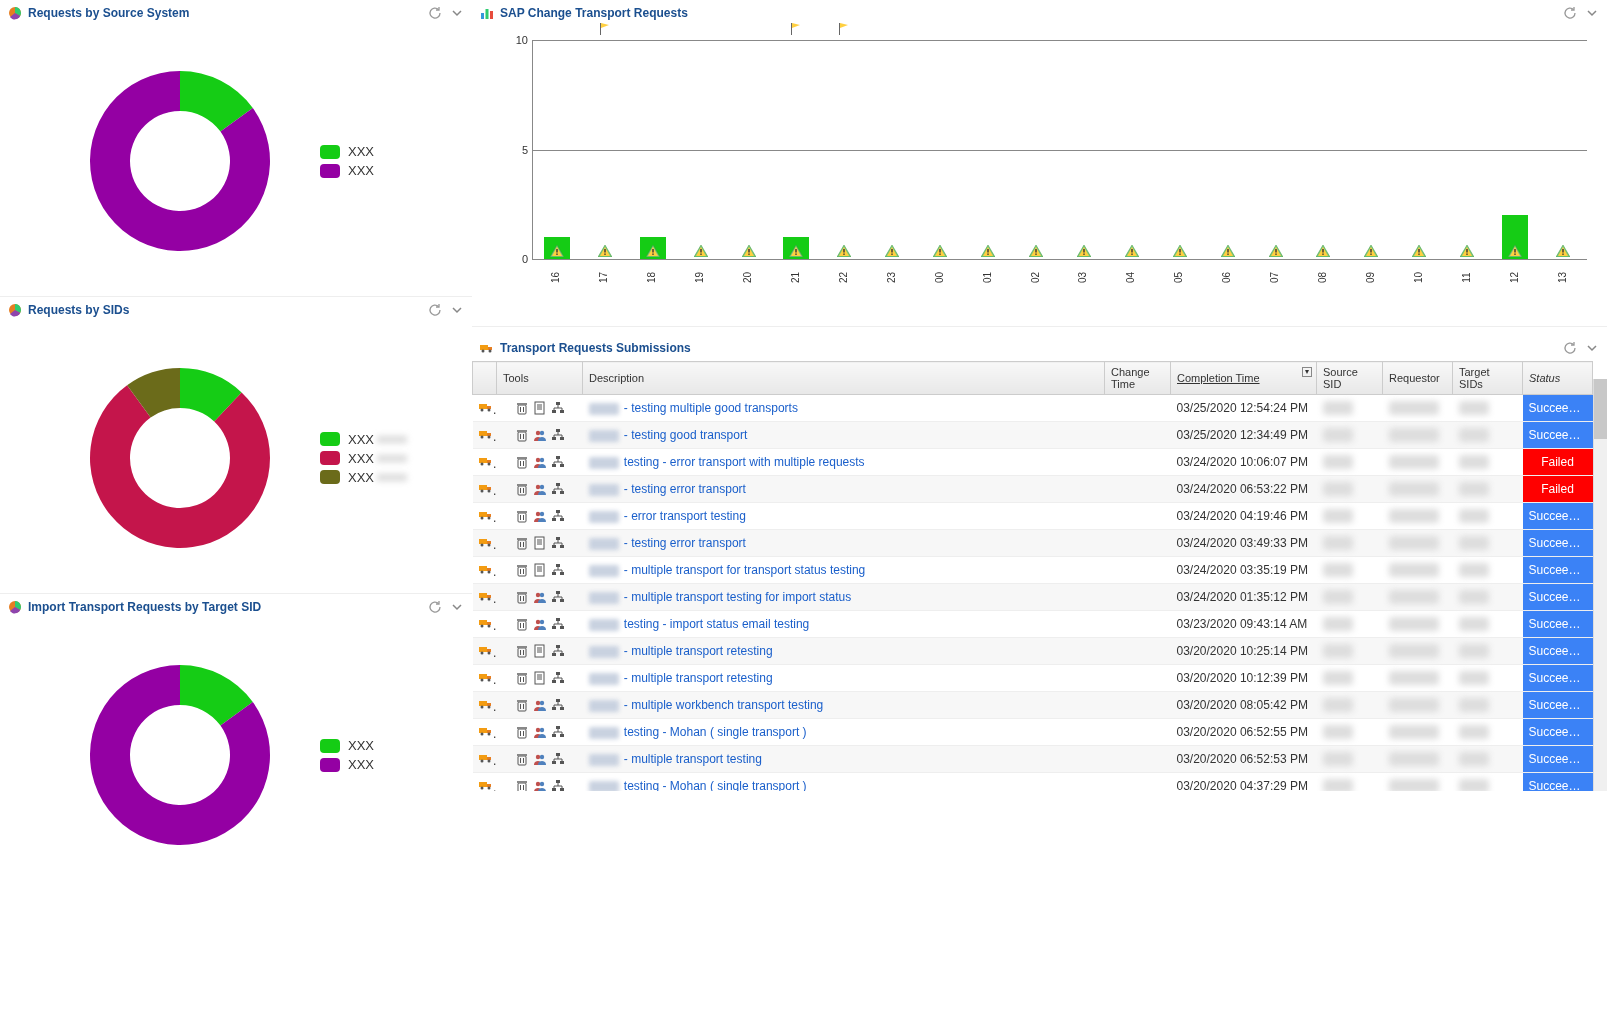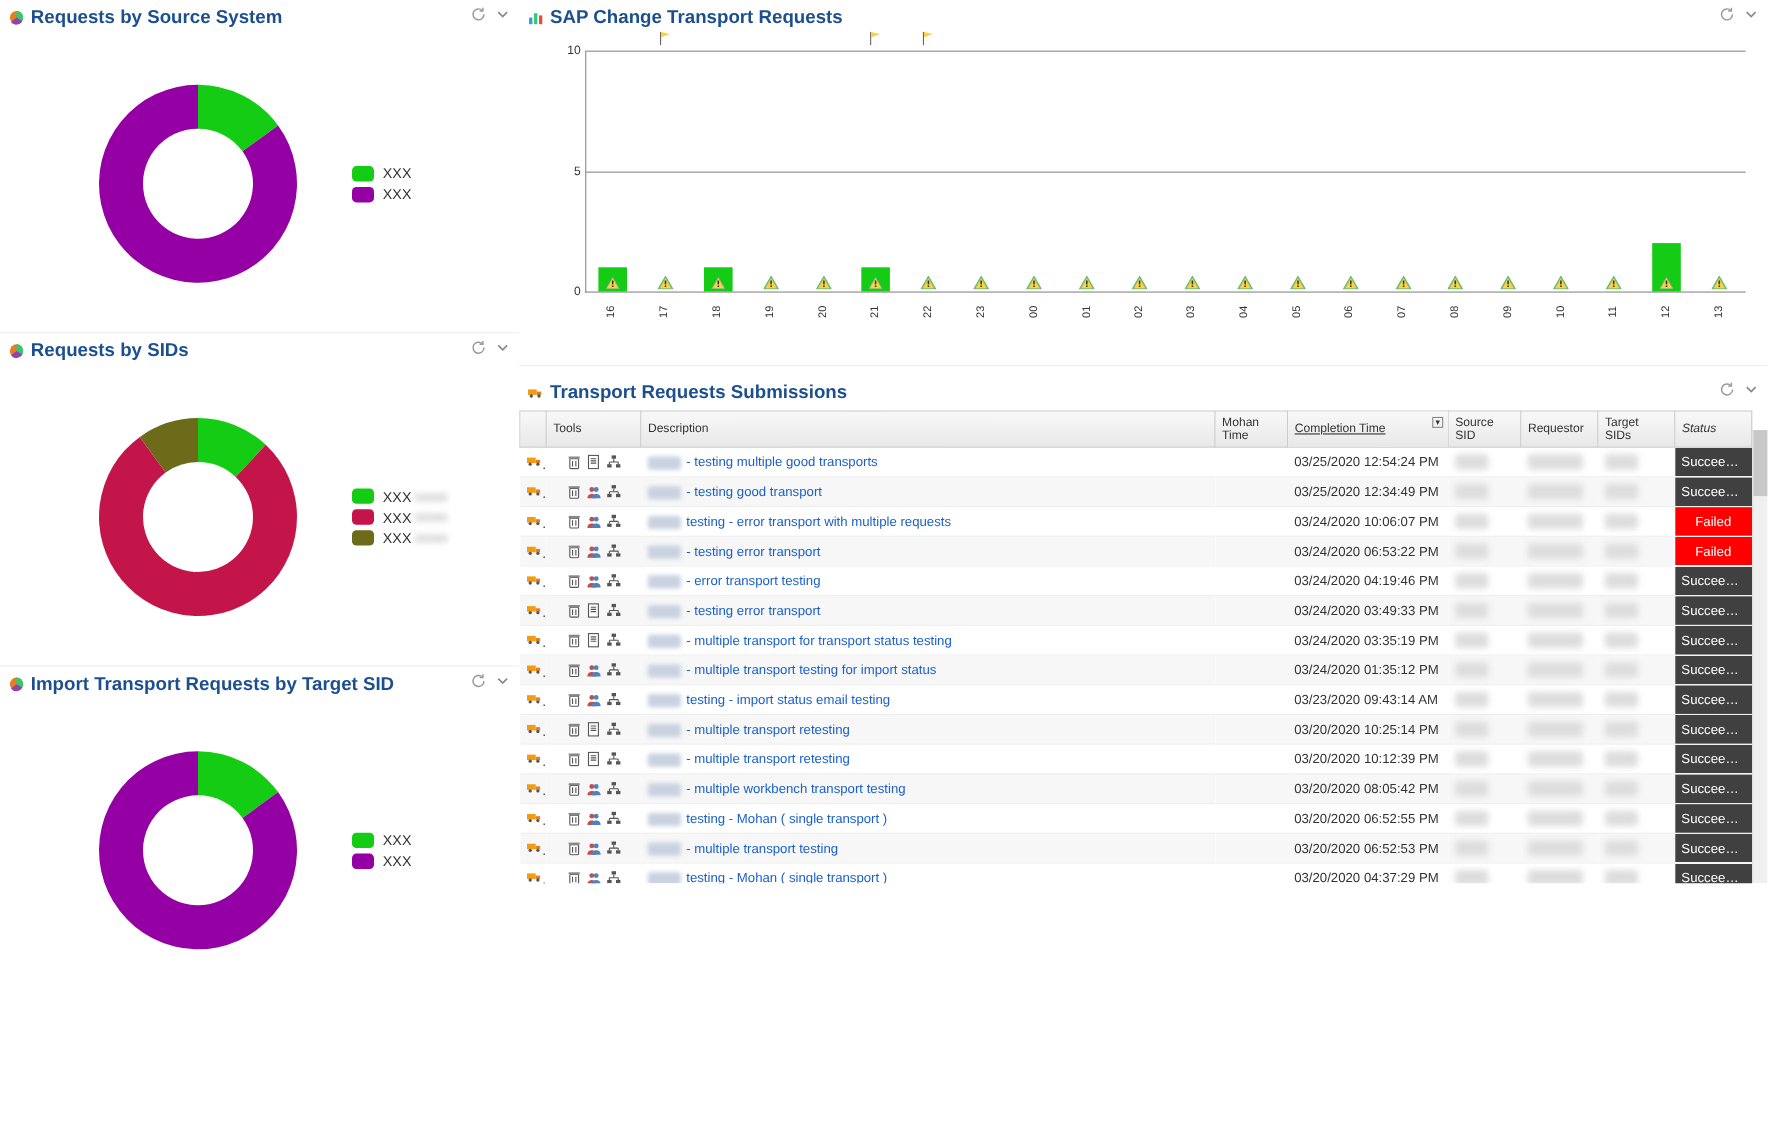--- a/index.html
+++ b/index.html
@@ -2,21 +2,21 @@
 <html><head>
 <meta charset="utf-8">
 <style>
   * { box-sizing: border-box; margin: 0; padding: 0; }
   body { font-family: "Segoe UI", Arial, sans-serif; font-size: 12px; background: #fff; color: #333; width: 1607px; }
   .layout { display: flex; }
   .left-col { width: 472px; }
   .right-col { flex: 1; }
   
   .panel { border-bottom: 1px solid #eee; padding: 0; position: relative; }
-  .panel-header { display: flex; align-items: center; padding: 6px 8px; font-weight: 600; color: #1B4F8F; font-size: 17px; }
+  .panel-header { display: flex; align-items: center; padding: 6px 8px; font-weight: 600; color: #1B4F8F; font-size: 12px; }
   .panel-header .icon { width: 14px; height: 14px; margin-right: 6px; display: inline-flex; align-items: center; justify-content: center; }
   .panel-actions { position: absolute; top: 6px; right: 8px; display: flex; gap: 8px; }
   .panel-actions .act { width: 14px; height: 14px; color: #999; cursor: pointer; }
   
   .donut-container { display: flex; align-items: center; justify-content: flex-start; padding: 10px 0 10px 80px; height: 270px; }
   .donut { width: 200px; height: 200px; }
   .legend { margin-left: 40px; }
   .legend-item { display: flex; align-items: center; margin: 4px 0; }
   .legend-swatch { width: 20px; height: 14px; border-radius: 4px; margin-right: 8px; }
   .legend-label { font-size: 13px; color: #333; }
@@ -47,21 +47,21 @@
   table.grid th .sort-ind { position: absolute; right: 4px; top: 5px; width: 10px; height: 10px; border: 1px solid #888; font-size: 8px; text-align: center; line-height: 8px; }
   table.grid td { border-bottom: 1px solid #eee; padding: 4px 6px; font-size: 12px; height: 27px; vertical-align: middle; overflow: hidden; white-space: nowrap; text-overflow: ellipsis; }
   table.grid tbody tr:nth-child(even) { background: #f7f7f7; }
   
   .tool-icons { display: flex; gap: 4px; align-items: center; justify-content: center; }
   .tool-icons span { width: 14px; height: 14px; display: inline-flex; align-items: center; justify-content: center; cursor: pointer; }
   .cell-blur { display: inline-block; background: #ddd; color: #ddd; border-radius: 3px; filter: blur(3px); }
   .desc-link { color: #1A5FCB; cursor: pointer; }
   .desc-link .prefix-blur { display:inline-block; width:30px; height:12px; background:#c9d2e0; filter:blur(2px); vertical-align:middle; margin-right:2px; border-radius:2px;}
   .status-cell { text-align: center; font-size: 11px; color: #fff; }
-  .status-succeeded { background: #404040; }
+  .status-succeeded { background: #3b82f6; }
   .status-failed { background: #FF0000; }
   
   .col-flag { width: 24px; }
   .col-tools { width: 86px; }
   .col-desc { width: auto; }
   .col-start { width: 66px; }
   .col-comp { width: 146px; }
   .col-src { width: 66px; }
   .col-req { width: 70px; }
   .col-tgt { width: 70px; }
@@ -546,21 +546,21 @@
             </svg>
           </span>
       </div>
       <div class="table-container">
         <table class="grid">
           <thead>
             <tr>
               <th class="col-flag"></th>
               <th class="col-tools">Tools</th>
               <th class="col-desc">Description</th>
-              <th class="col-start">Mohan Time</th>
+              <th class="col-start">Change Time</th>
               <th class="col-comp sort-col"><span>Completion Time</span><span class="sort-ind">▾</span></th>
               <th class="col-src">Source SID</th>
               <th class="col-req">Requestor</th>
               <th class="col-tgt">Target SIDs</th>
               <th class="col-status">Status</th>
             </tr>
           </thead>
           <tbody id="tbody">
               <tr>
                 <td style="text-align: center;"><span style="display:inline-block;width:14px;height:14px;"><svg viewBox="0 0 14 14">

